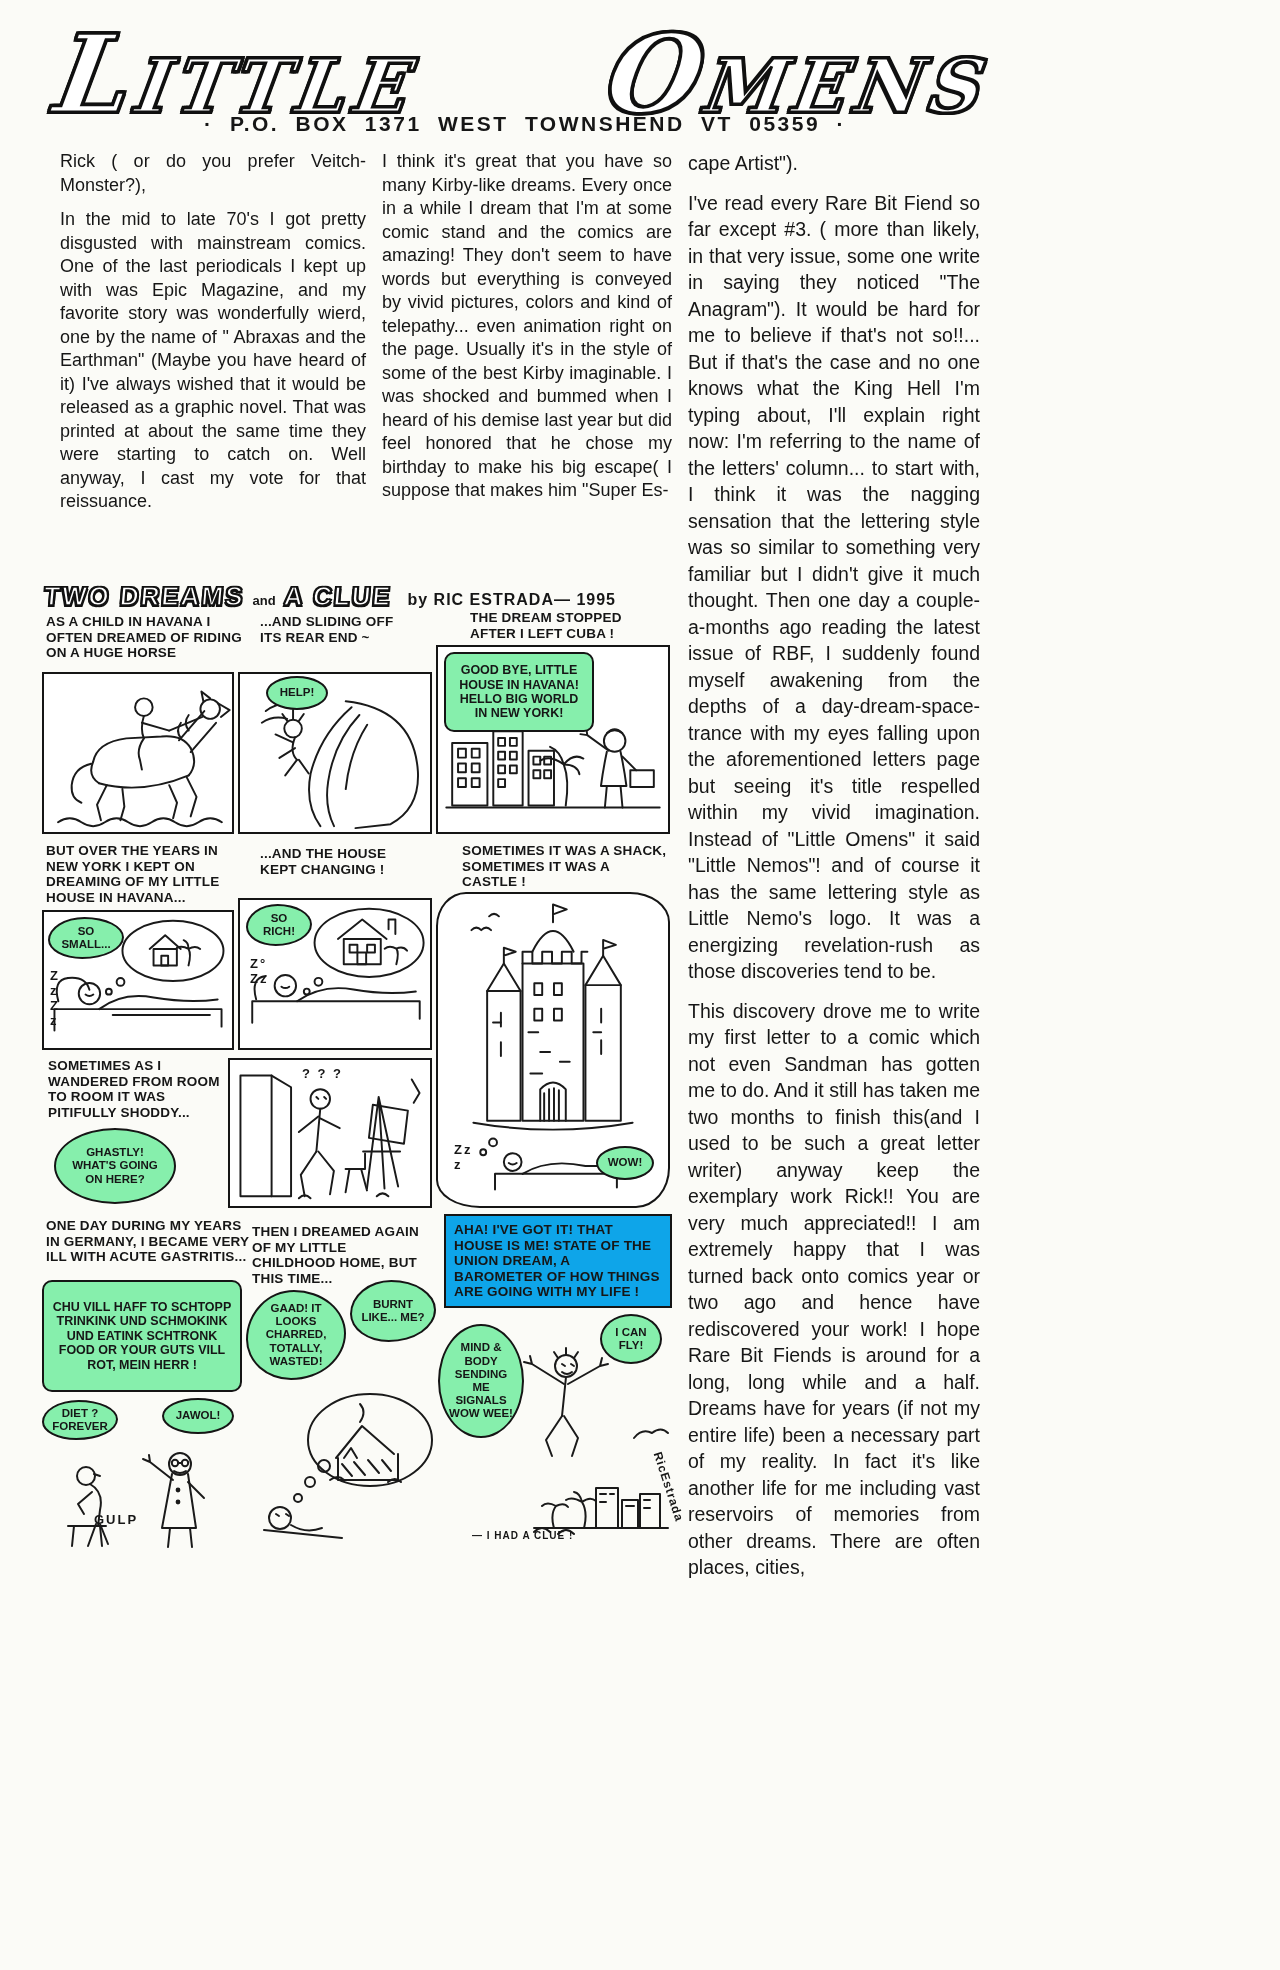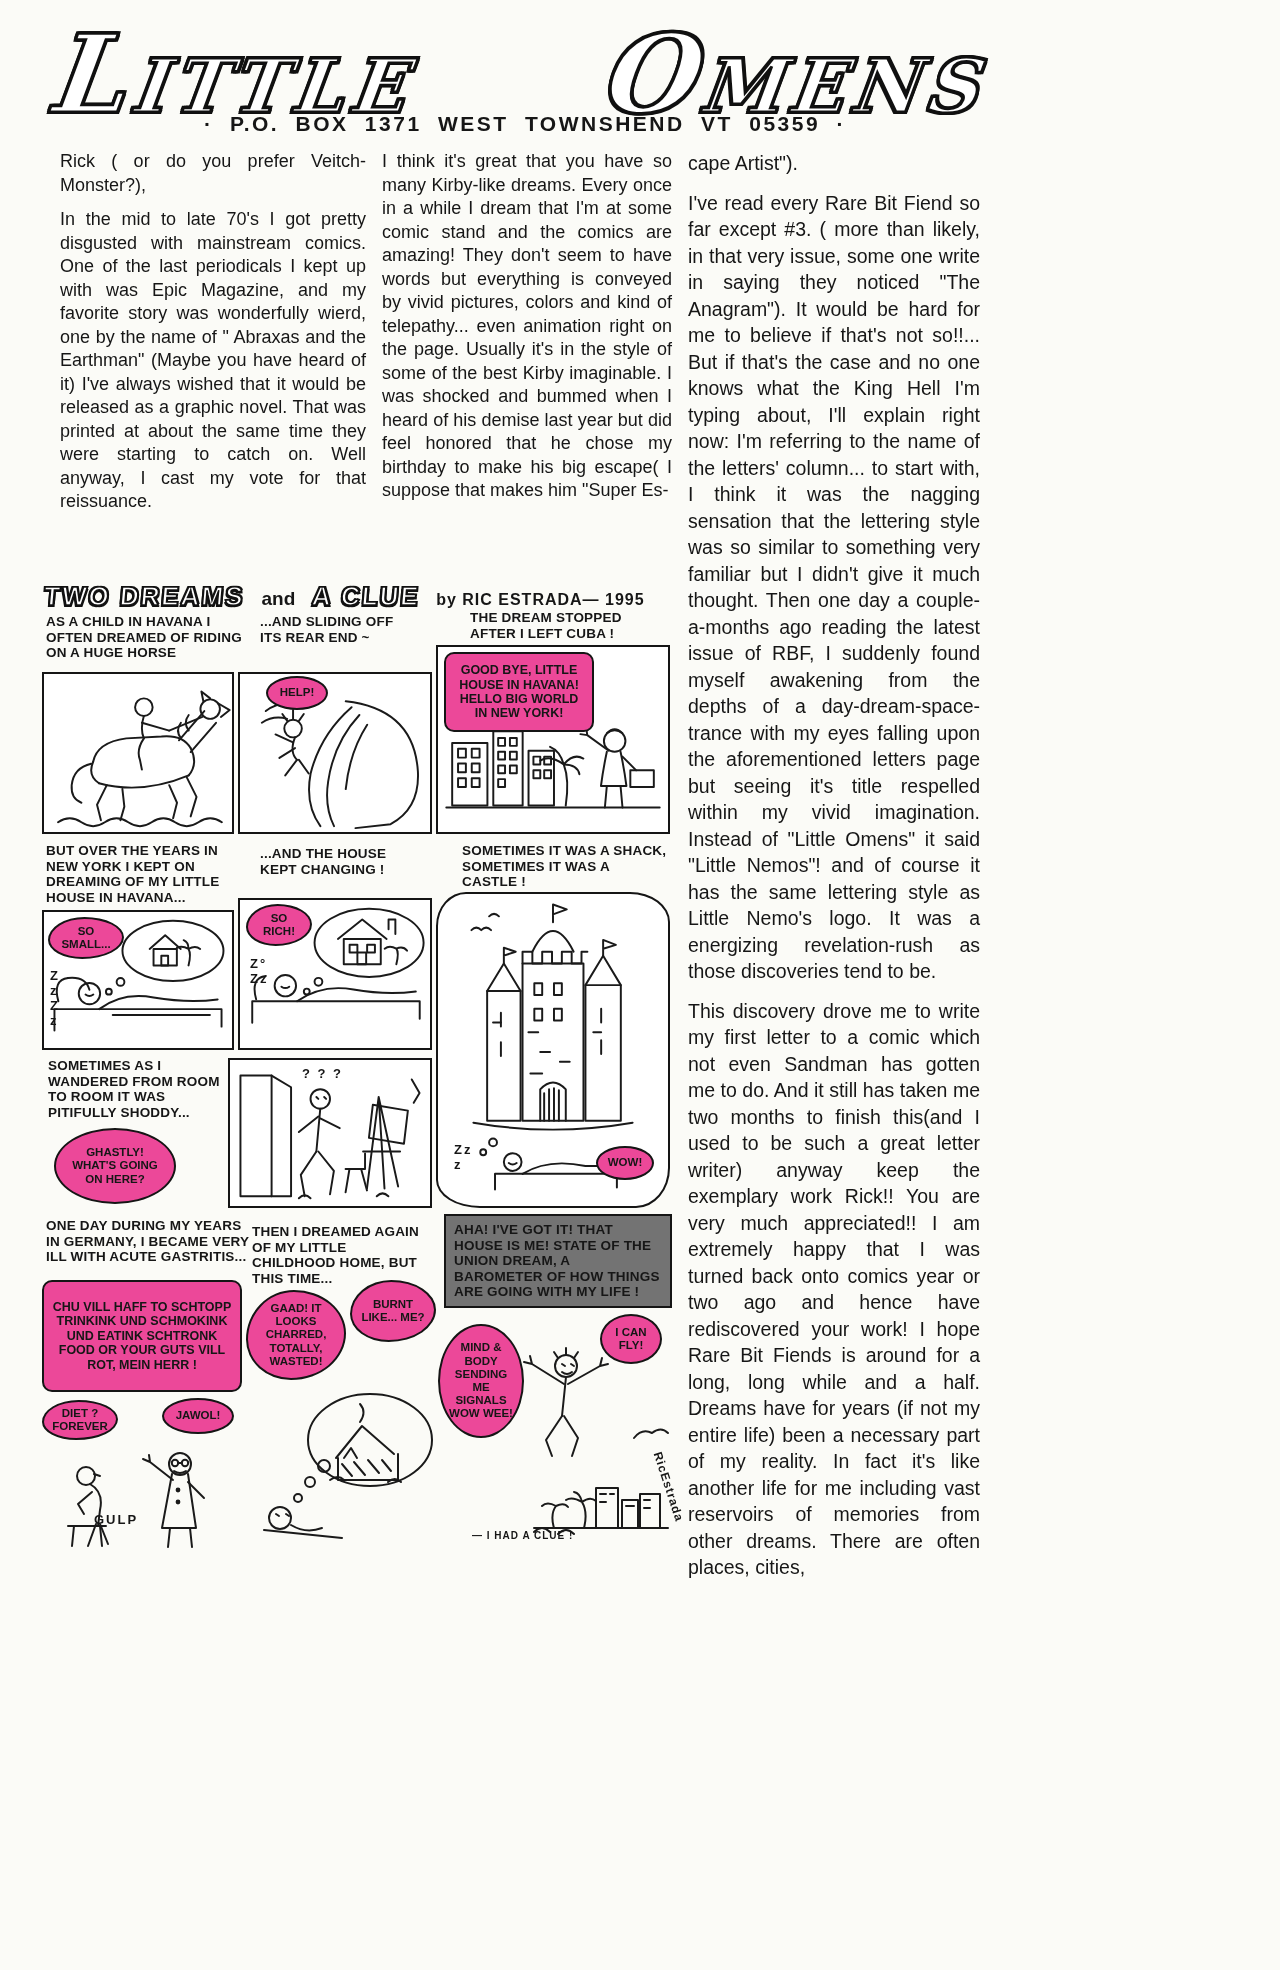--- a/index.html
+++ b/index.html
@@ -29,32 +29,32 @@
   .col3 p { font-size:19.5px; line-height:26.5px; margin:0 0 13px; }
 
   
   .comic-title { display:flex; align-items:baseline; }
   .strip-logo {
     display:inline-block; font-weight:800; font-size:26px; letter-spacing:2px;
     color:#fff; -webkit-text-stroke:1.5px #111;
     text-shadow:1.5px 1.5px 0 #111,-1.5px -1.5px 0 #111,1.5px -1.5px 0 #111,-1.5px 1.5px 0 #111;
     transform:skewX(-5deg);
   }
-  .strip-and { font-weight:bold; font-size:19px; margin:0 17px; }
+  .strip-and { font-weight:bold; font-size:13px; margin:0 8px; }
   .strip-by { font-weight:bold; font-size:16px; margin-left:16px; letter-spacing:1px; }
 
   .cap { position:absolute; font-weight:bold; font-size:13.5px; line-height:1.15; letter-spacing:0.2px; }
-  .capbox { border:2px solid #151515; padding:6px 8px; background:#737373; }
+  .capbox { border:2px solid #151515; padding:6px 8px; background:#0ea5e9; }
 
   .panel { position:absolute; border:2.2px solid #151515; background:#fff; }
   .open-panel { position:absolute; }
   .panel > svg, .open-panel > svg { position:absolute; }
 
   .bub {
-    position:absolute; border:2px solid #151515; background:#ec4899;
+    position:absolute; border:2px solid #151515; background:#86efac;
     font-weight:bold; font-size:11.5px; line-height:1.15; text-align:center;
     display:flex; align-items:center; justify-content:center; padding:6px 8px;
   }
   .oval  { border-radius:50%; }
   .cloud { border-radius:48% 52% 55% 45% / 55% 48% 52% 45%; }
   .boxy  { border-radius:10px; font-size:12.5px; }
   .zzz { position:absolute; font-weight:bold; font-size:16px; letter-spacing:2px; }
   .sfx { position:absolute; font-weight:bold; font-size:13px; letter-spacing:2px; }
   .tagline { position:absolute; font-weight:bold; font-size:10px; letter-spacing:1px; }
   .signature { position:absolute; font-weight:bold; font-size:12px; transform:rotate(72deg); transform-origin:left top; letter-spacing:1px; }

